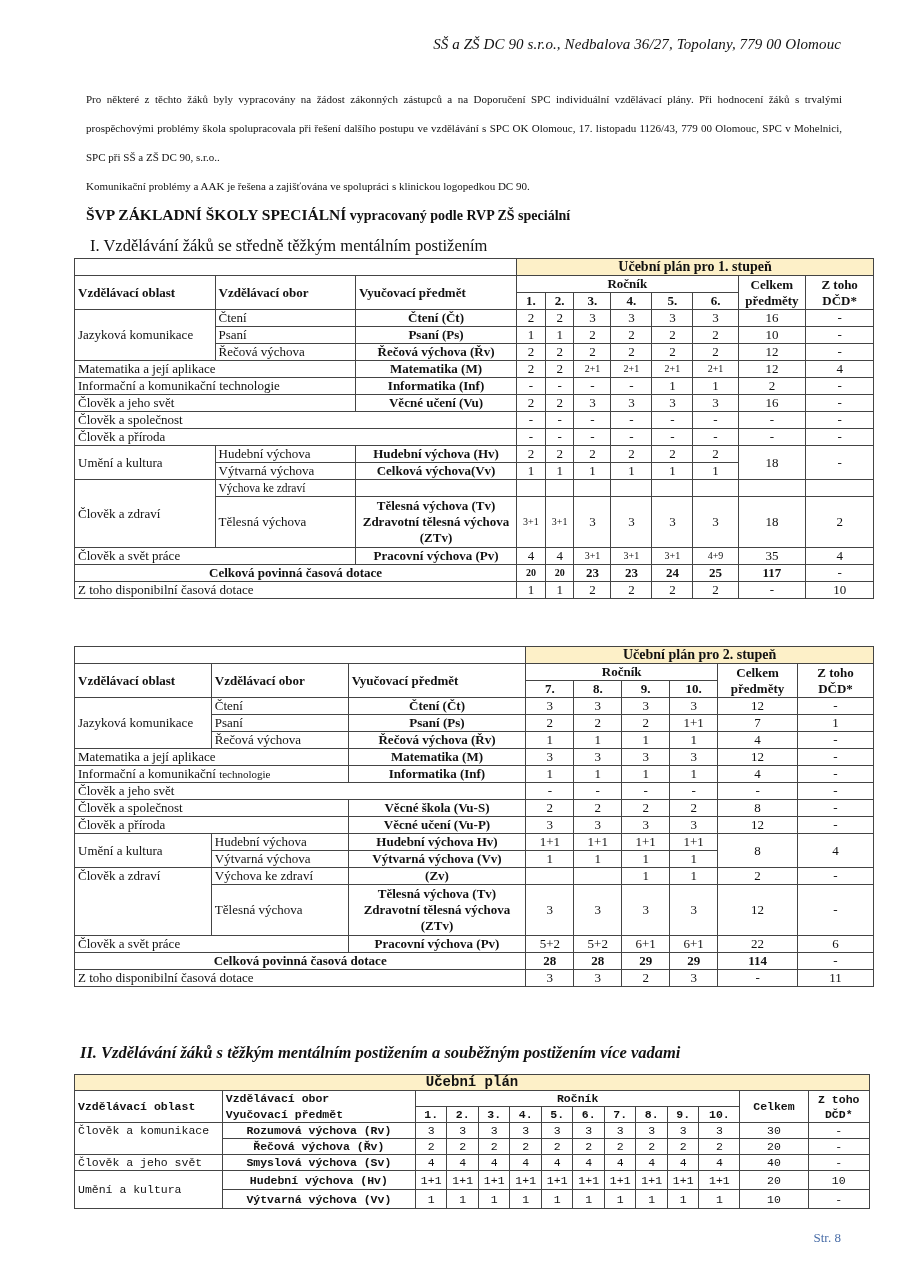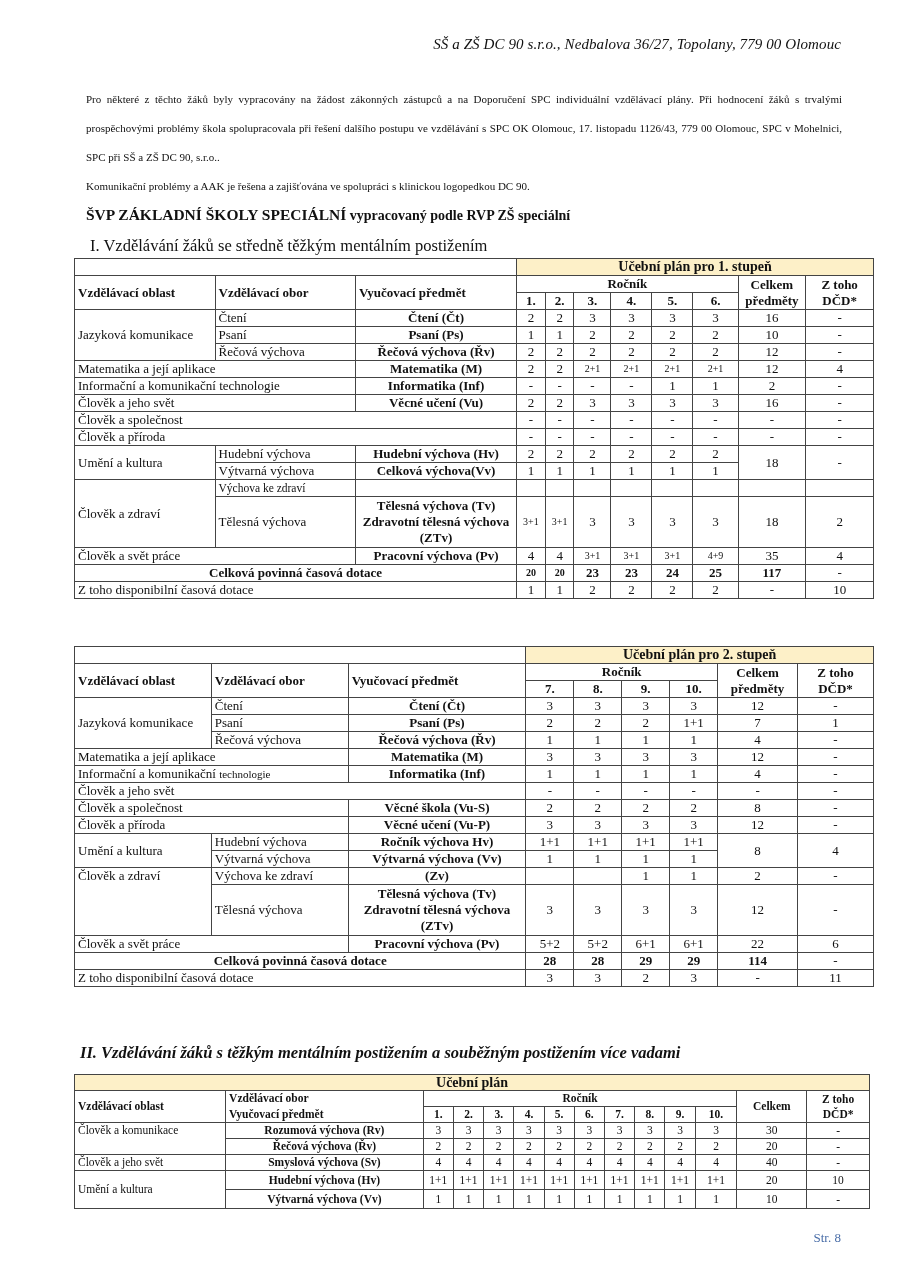--- a/index.html
+++ b/index.html
@@ -15,21 +15,21 @@
   table { border-collapse: collapse; position: absolute; font-size: 13px; }
   td, th { border: 1px solid #444; padding: 0 3px; line-height: 16px; height: 16px; }
   th { font-weight: bold; }
   .yellow { background: #fdf0c8; text-align: center; font-weight: bold; font-size: 14px; }
   .c { text-align: center; }
   .b { font-weight: bold; text-align: center; }
   .small { font-size: 10px; }
   .smalltech { font-size: 11px; }
   #t1 { left: 74px; top: 258px; width: 800px; border-radius: 28px; }
   #t2 { left: 74px; top: 646px; width: 800px; }
-  #t3 { left: 74px; top: 1074px; width: 796px; font-size: 11.5px; }
+  #t3 { left: 74px; top: 1074px; width: 796px; font-size: 11.5px; font-family: Liberation Mono, monospace; }
   #t3 td, #t3 th { line-height: 15px; height: 15px; }
   .footer { position: absolute; right: 64px; top: 1230px; font-size: 13px; color: #4a6ea8; }
 </style>
 </head>
 <body>
 
 <div class="hdr">SŠ a ZŠ DC 90 s.r.o., Nedbalova 36/27, Topolany, 779 00 Olomouc</div>
 
 <div class="intro">
   <p>Pro některé z těchto žáků byly vypracovány na žádost zákonných zástupců a na Doporučení SPC individuální vzdělávací plány. Při hodnocení žáků s trvalými prospěchovými problémy škola spolupracovala při řešení dalšího postupu ve vzdělávání s SPC OK Olomouc, 17. listopadu 1126/43, 779 00 Olomouc,  SPC v Mohelnici, SPC při SŠ a ZŠ DC 90, s.r.o..</p>
@@ -361,21 +361,21 @@
     <td class="c">3</td>
     <td class="c">3</td>
     <td class="c">3</td>
     <td class="c">3</td>
     <td class="c">12</td>
     <td class="c">-</td>
   </tr>
   <tr>
     <td rowspan="2">Umění  a kultura</td>
     <td>Hudební výchova</td>
-    <td class="b">Ročník výchova Hv)</td>
+    <td class="b">Hudební výchova Hv)</td>
     <td class="c">1+1</td>
     <td class="c">1+1</td>
     <td class="c">1+1</td>
     <td class="c">1+1</td>
     <td rowspan="2" class="c">8</td>
     <td rowspan="2" class="c">4</td>
   </tr>
   <tr>
     <td>Výtvarná výchova</td>
     <td class="b">Výtvarná výchova (Vv)</td>

